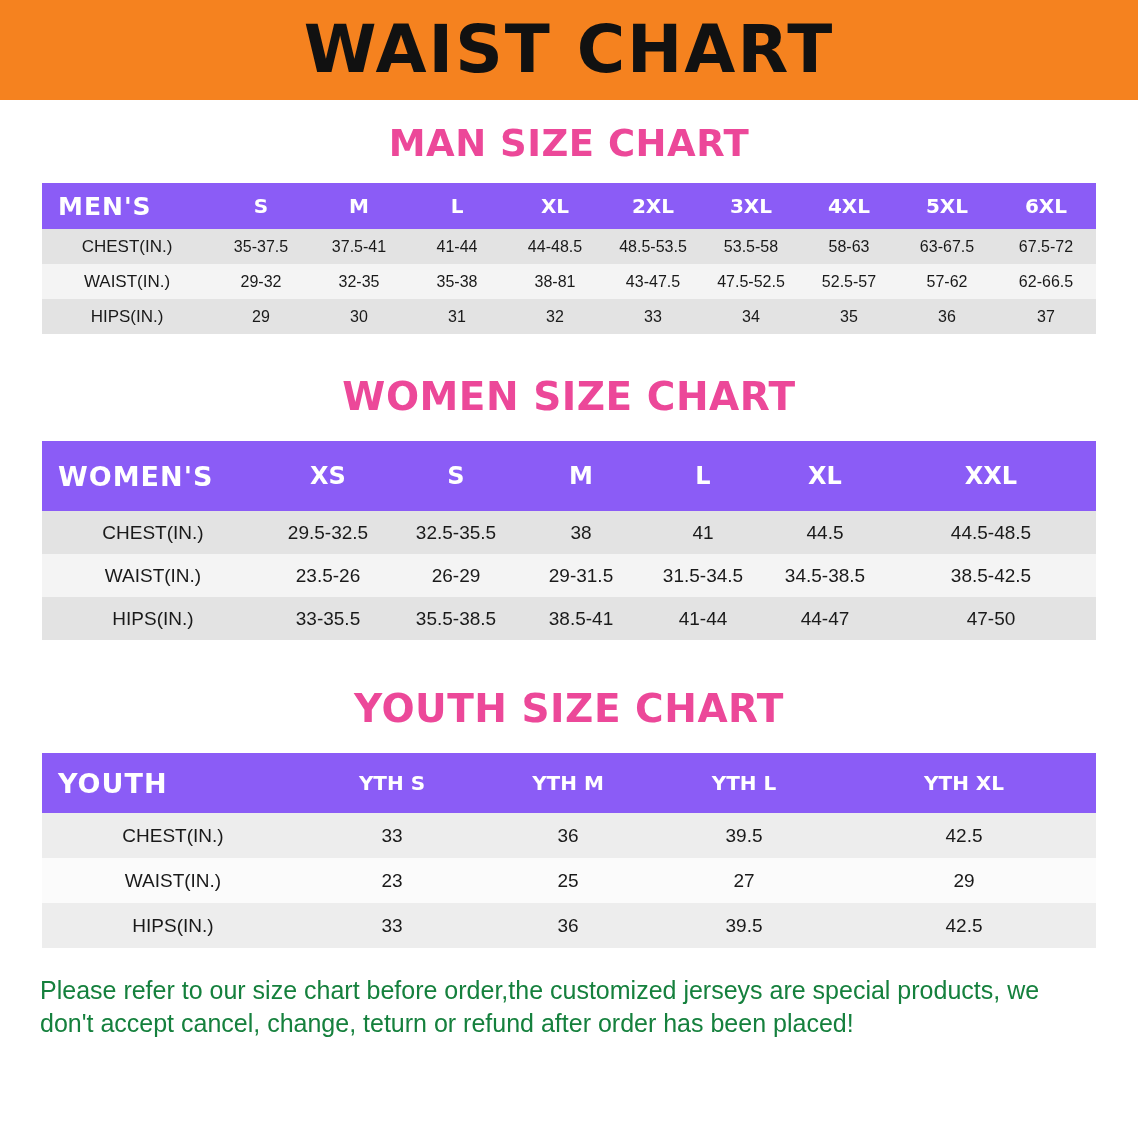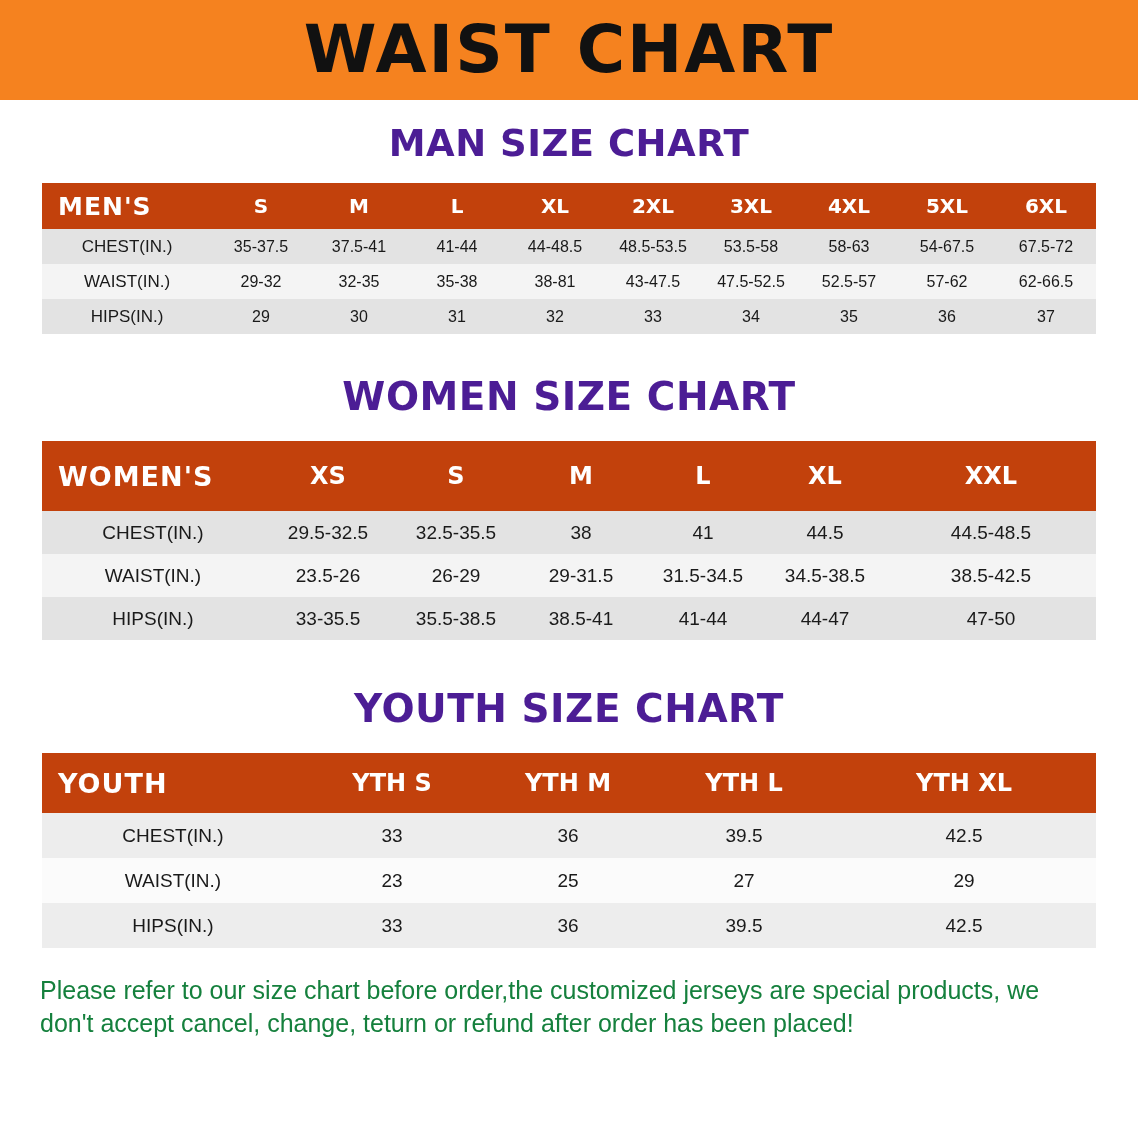--- a/index.html
+++ b/index.html
@@ -32,21 +32,21 @@
     letter-spacing: 2px;
     color: #111111;
     line-height: 1;
   }
 
   
   .section-title {
     text-align: center;
     font-family: "DejaVu Sans", sans-serif;
     font-weight: bold;
-    color: #4c1d95;
+    color: #ec4899;
   }
   .title-man {
     font-size: 37px;
     margin-top: 22px;
     margin-bottom: 18px;
     letter-spacing: 0.5px;
   }
   .title-women {
     font-size: 39px;
     margin-top: 40px;
@@ -63,21 +63,21 @@
   
   .table-wrap {
     margin: 0 42px;
   }
   table {
     width: 1054px;
     border-collapse: collapse;
     table-layout: fixed;
   }
   thead th {
-    background: #c2410c;
+    background: #8b5cf6;
     color: #ffffff;
     font-family: "DejaVu Sans", sans-serif;
     font-weight: bold;
     text-align: center;
     padding: 0;
   }
   tbody td {
     text-align: center;
     color: #1a1a1a;
     font-family: "Liberation Sans", sans-serif;
@@ -99,21 +99,21 @@
   
   #women-table thead th { height: 70px; font-size: 24px; }
   #women-table thead th.first { text-align: left; padding-left: 16px; font-size: 27px; letter-spacing: 1px; }
   #women-table tbody tr { height: 43px; }
   #women-table tbody td { font-size: 19px; }
   #women-table tbody td.first { font-size: 19px; }
   #women-table tbody tr:nth-child(odd) { background: #e3e3e3; }
   #women-table tbody tr:nth-child(even) { background: #f4f4f4; }
 
   
-  #youth-table thead th { height: 60px; font-size: 24px; }
+  #youth-table thead th { height: 60px; font-size: 20px; }
   #youth-table thead th.first { text-align: left; padding-left: 16px; font-size: 27px; letter-spacing: 1px; }
   #youth-table tbody tr { height: 45px; }
   #youth-table tbody td { font-size: 19px; }
   #youth-table tbody tr:nth-child(odd) { background: #ededed; }
   #youth-table tbody tr:nth-child(even) { background: #fbfbfb; }
 
   
   .note {
     margin: 26px 40px 0 40px;
     color: #15803d;
@@ -162,21 +162,21 @@
     <tbody>
       <tr>
         <td class="first rowlabel">CHEST(IN.)</td>
         <td>35-37.5</td>
         <td>37.5-41</td>
         <td>41-44</td>
         <td>44-48.5</td>
         <td>48.5-53.5</td>
         <td>53.5-58</td>
         <td>58-63</td>
-        <td>54-67.5</td>
+        <td>63-67.5</td>
         <td>67.5-72</td>
       </tr>
       <tr>
         <td class="first rowlabel">WAIST(IN.)</td>
         <td>29-32</td>
         <td>32-35</td>
         <td>35-38</td>
         <td>38-81</td>
         <td>43-47.5</td>
         <td>47.5-52.5</td>

